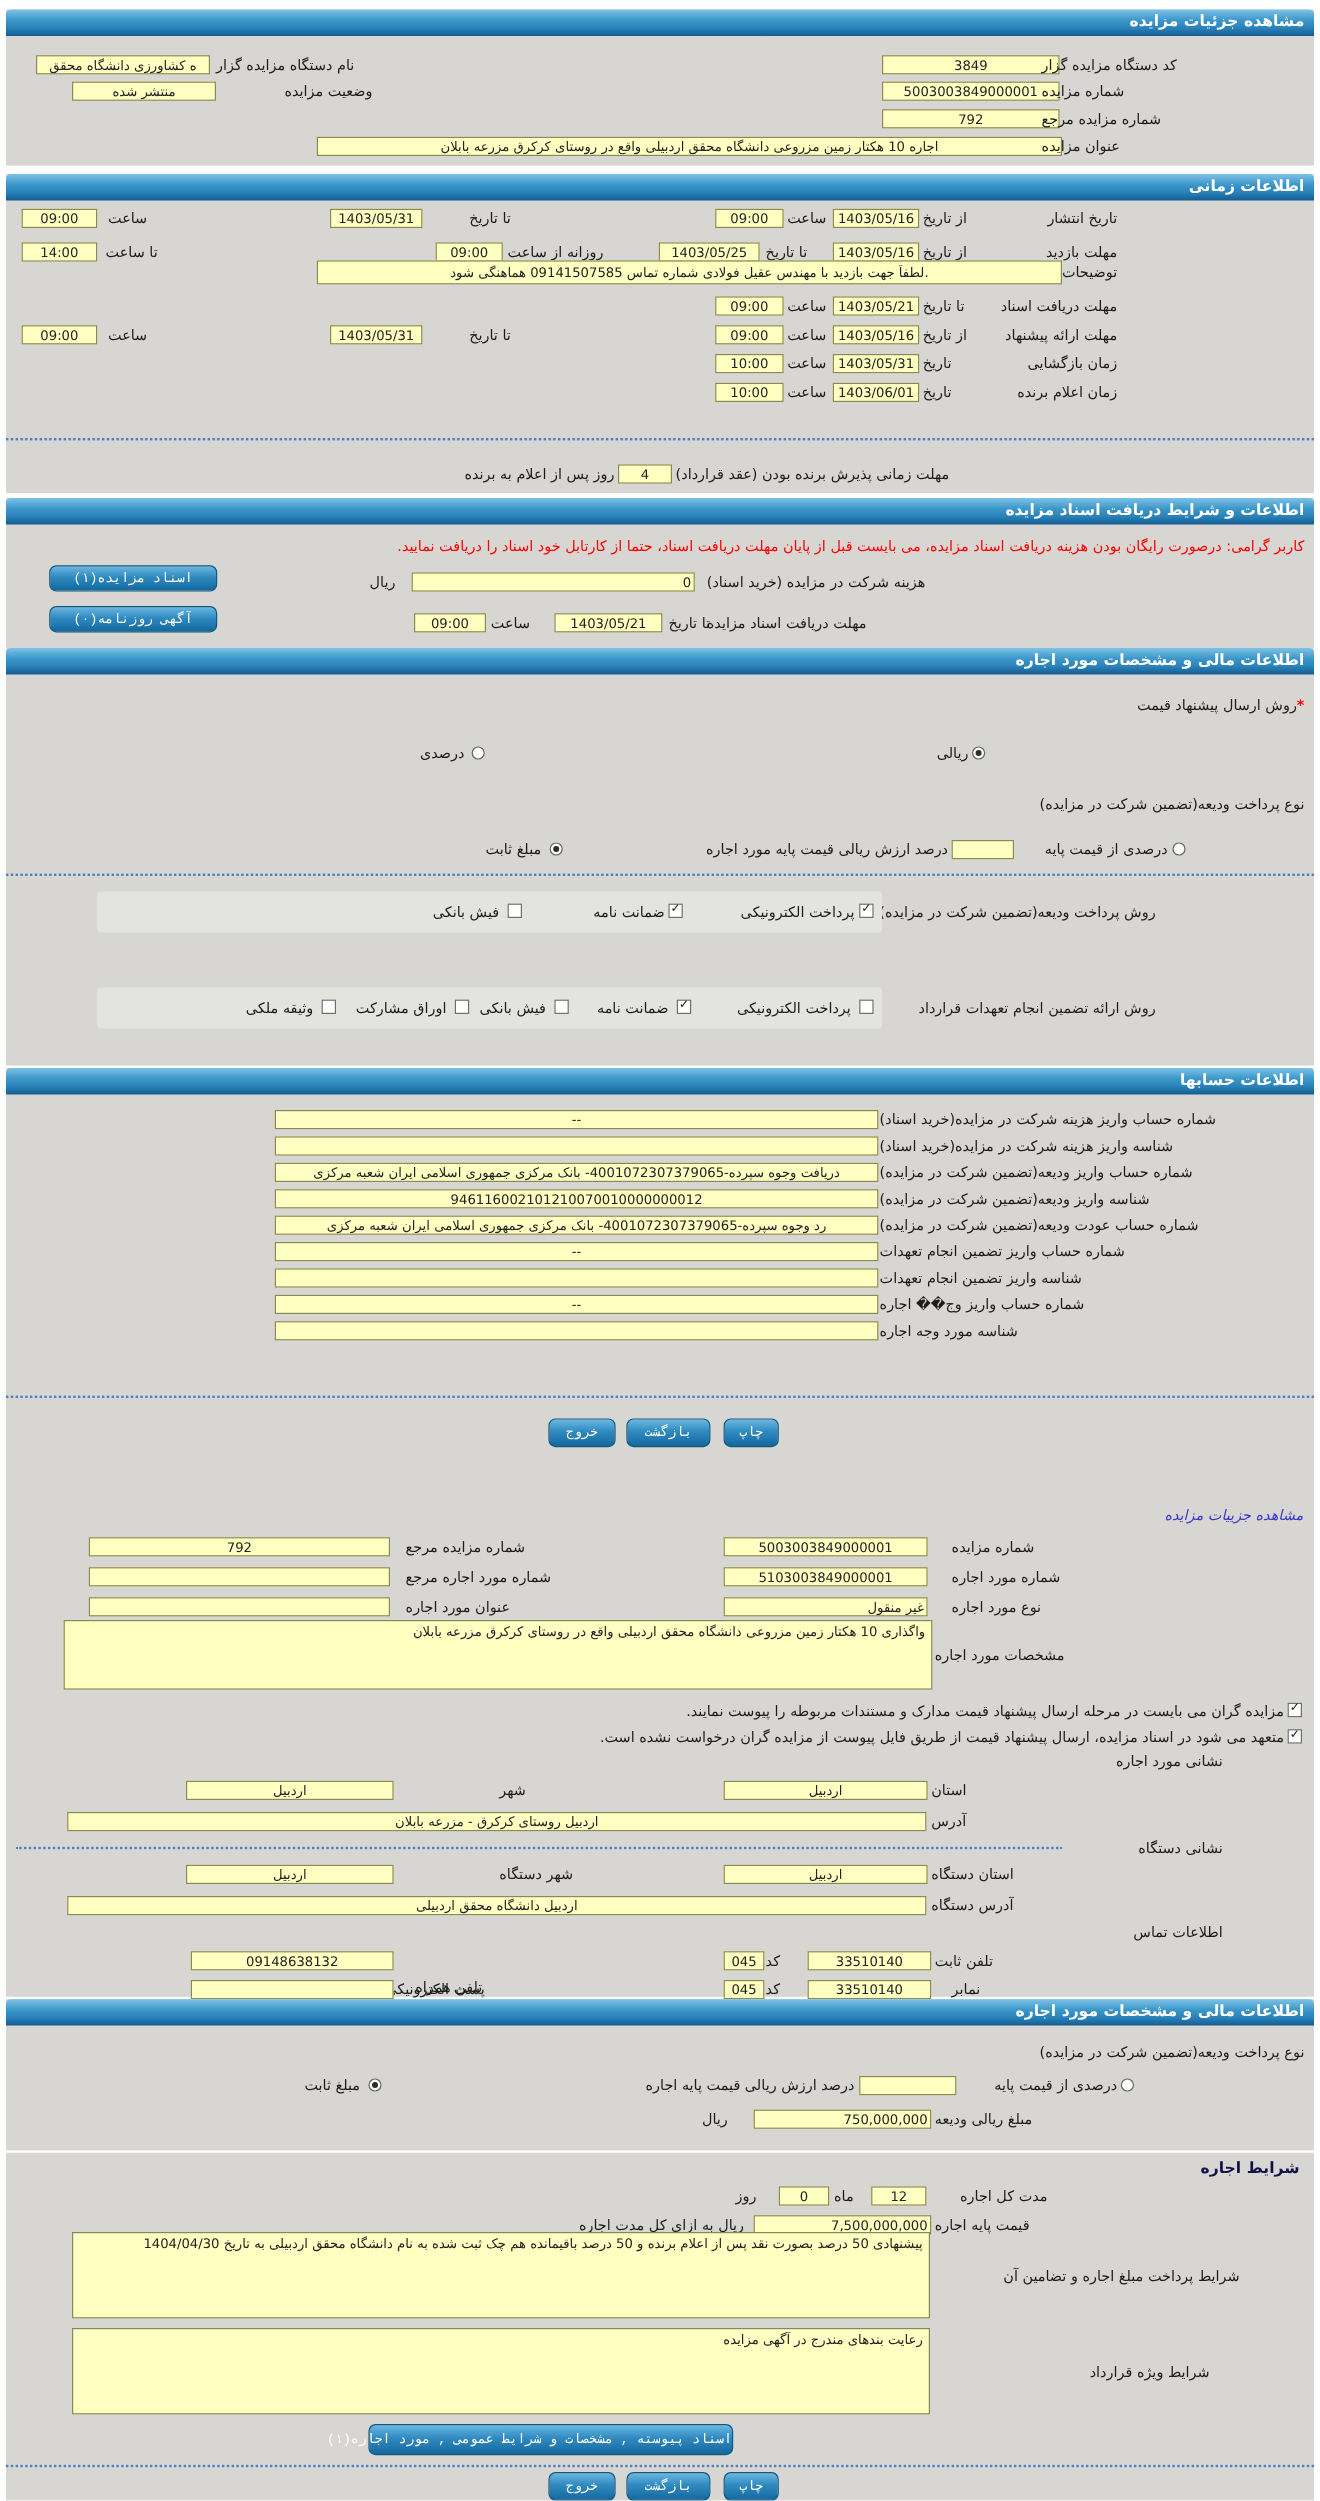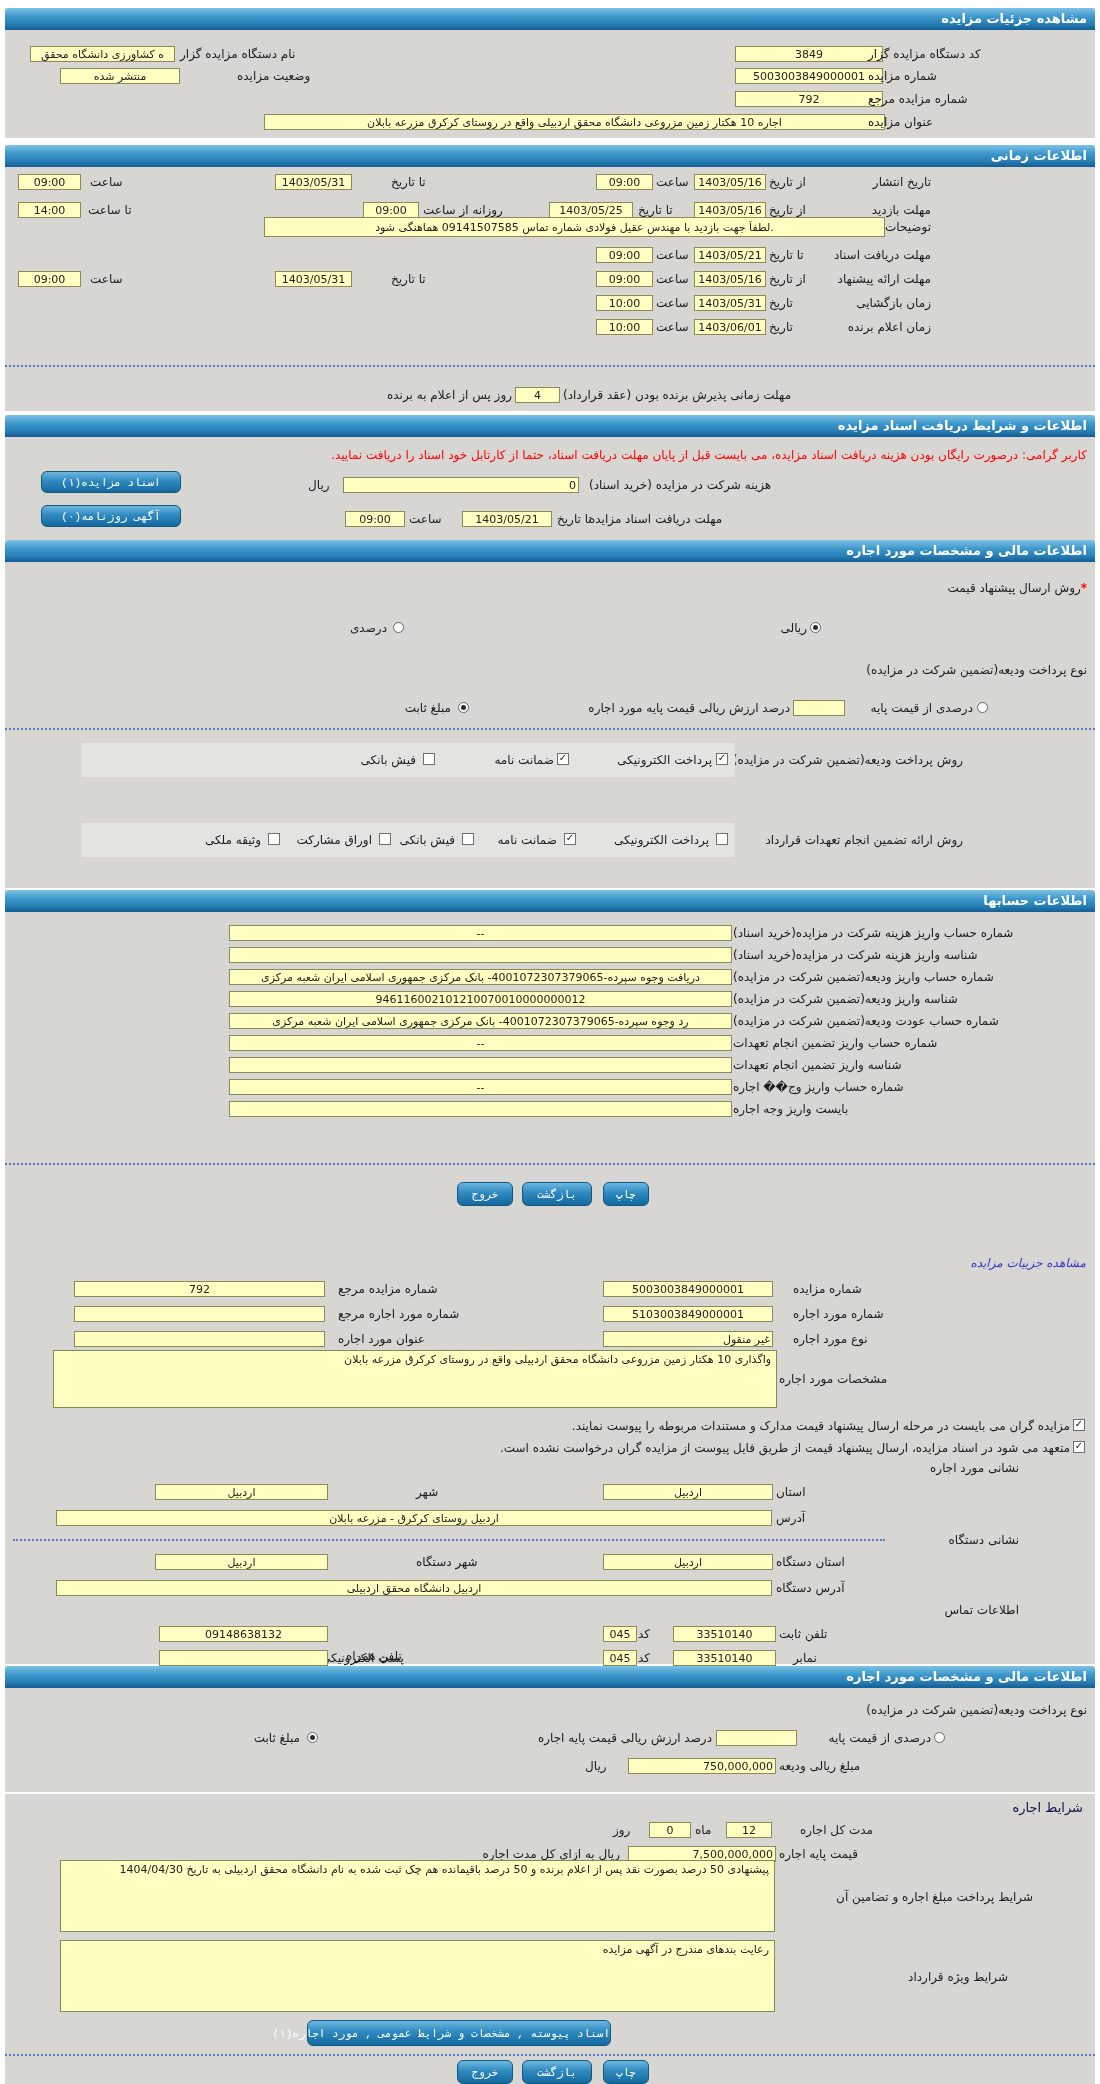--- a/index.html
+++ b/index.html
@@ -20,21 +20,21 @@
   .btn{position:absolute;border:1px solid #10587e;border-radius:6px;
        background:linear-gradient(180deg,#6cb7e0 0%,#2f8ac0 45%,#14699f 100%);
        color:#fff;font-size:11px;font-family:Liberation Mono, monospace;cursor:pointer;white-space:nowrap}
   .radio{position:absolute;width:11px;height:11px;border-radius:50%;border:1px solid #666;background:#fcfcfc;cursor:pointer}
   .radio.sel::after{content:"";position:absolute;left:2px;top:2px;width:5px;height:5px;border-radius:50%;background:#2b2b2b}
   .chk{position:absolute;width:12px;height:12px;border:1px solid #6f6f6f;background:#fdfdfd;cursor:pointer}
   .chk.on::after{content:"✓";position:absolute;left:0;top:-2px;width:100%;text-align:center;font-size:10px;color:#222}
   .band{position:absolute;height:34px;background:#e3e3df;border-radius:3px}
   .warn{position:absolute;white-space:nowrap;font-size:12px;color:#ff0000;line-height:16px}
   .link{position:absolute;white-space:nowrap;color:#3737cd;font-size:12px;font-style:italic;cursor:pointer}
-  .sectitle{position:absolute;white-space:nowrap;font-size:13px;font-weight:normal;color:#10104a}
+  .sectitle{position:absolute;white-space:nowrap;font-size:13px;font-weight:bold;color:#10104a}
   .star{color:#ff0000;font-weight:bold}
 </style>
 </head>
 <body>
 
 <div id="root">
 
   <div class="panel" style="top:8px;height:130px">
     <div class="hdr">مشاهده جزئیات مزایده</div>
     <input class="fld" style="top: 38px; left: 730px; width: 148px;" value="3849">
@@ -177,21 +177,21 @@
     <span class="lbl" style="top:101px;left:728px">شناسه واریز ودیعه(تضمین شرکت در مزایده)</span>
     <input class="fld" style="top: 101px; left: 224px; width: 503px;" value="946116002101210070010000000012">
     <span class="lbl" style="top:123px;left:728px">شماره حساب عودت ودیعه(تضمین شرکت در مزایده)</span>
     <input class="fld" style="top: 123px; left: 224px; width: 503px;" value="رد وجوه سپرده-4001072307379065- بانک مرکزی جمهوری اسلامی ایران شعبه مرکزی">
     <span class="lbl" style="top:145px;left:728px">شماره حساب واریز تضمین انجام تعهدات</span>
     <input class="fld" style="top: 145px; left: 224px; width: 503px;" value="--">
     <span class="lbl" style="top:167px;left:728px">شناسه واریز تضمین انجام تعهدات</span>
     <input class="fld" style="top: 167px; left: 224px; width: 503px;" value="">
     <span class="lbl" style="top:189px;left:728px">شماره حساب واریز وج�� اجاره</span>
     <input class="fld" style="top: 189px; left: 224px; width: 503px;" value="--">
-    <span class="lbl" style="top:211px;left:728px">بایست واریز وجه اجاره</span>
+    <span class="lbl" style="top:211px;left:728px">شناسه مورد وجه اجاره</span>
     <input class="fld" style="top: 211px; left: 224px; width: 503px;" value="">
     <div class="dotline" style="top:273px;left:0;right:0"></div>
     <button class="btn" style="top:292px;left:598px;width:46px;height:24px">چاپ</button>
     <button class="btn" style="top:292px;left:517px;width:70px;height:24px">بازگشت</button>
     <button class="btn" style="top:292px;left:452px;width:56px;height:24px">خروج</button>
   </div>
 
   <div class="panel" style="top:1226px;height:438px">
     <span class="link" style="top:30px;right:9px">مشاهده جزییات مزایده</span>
 

